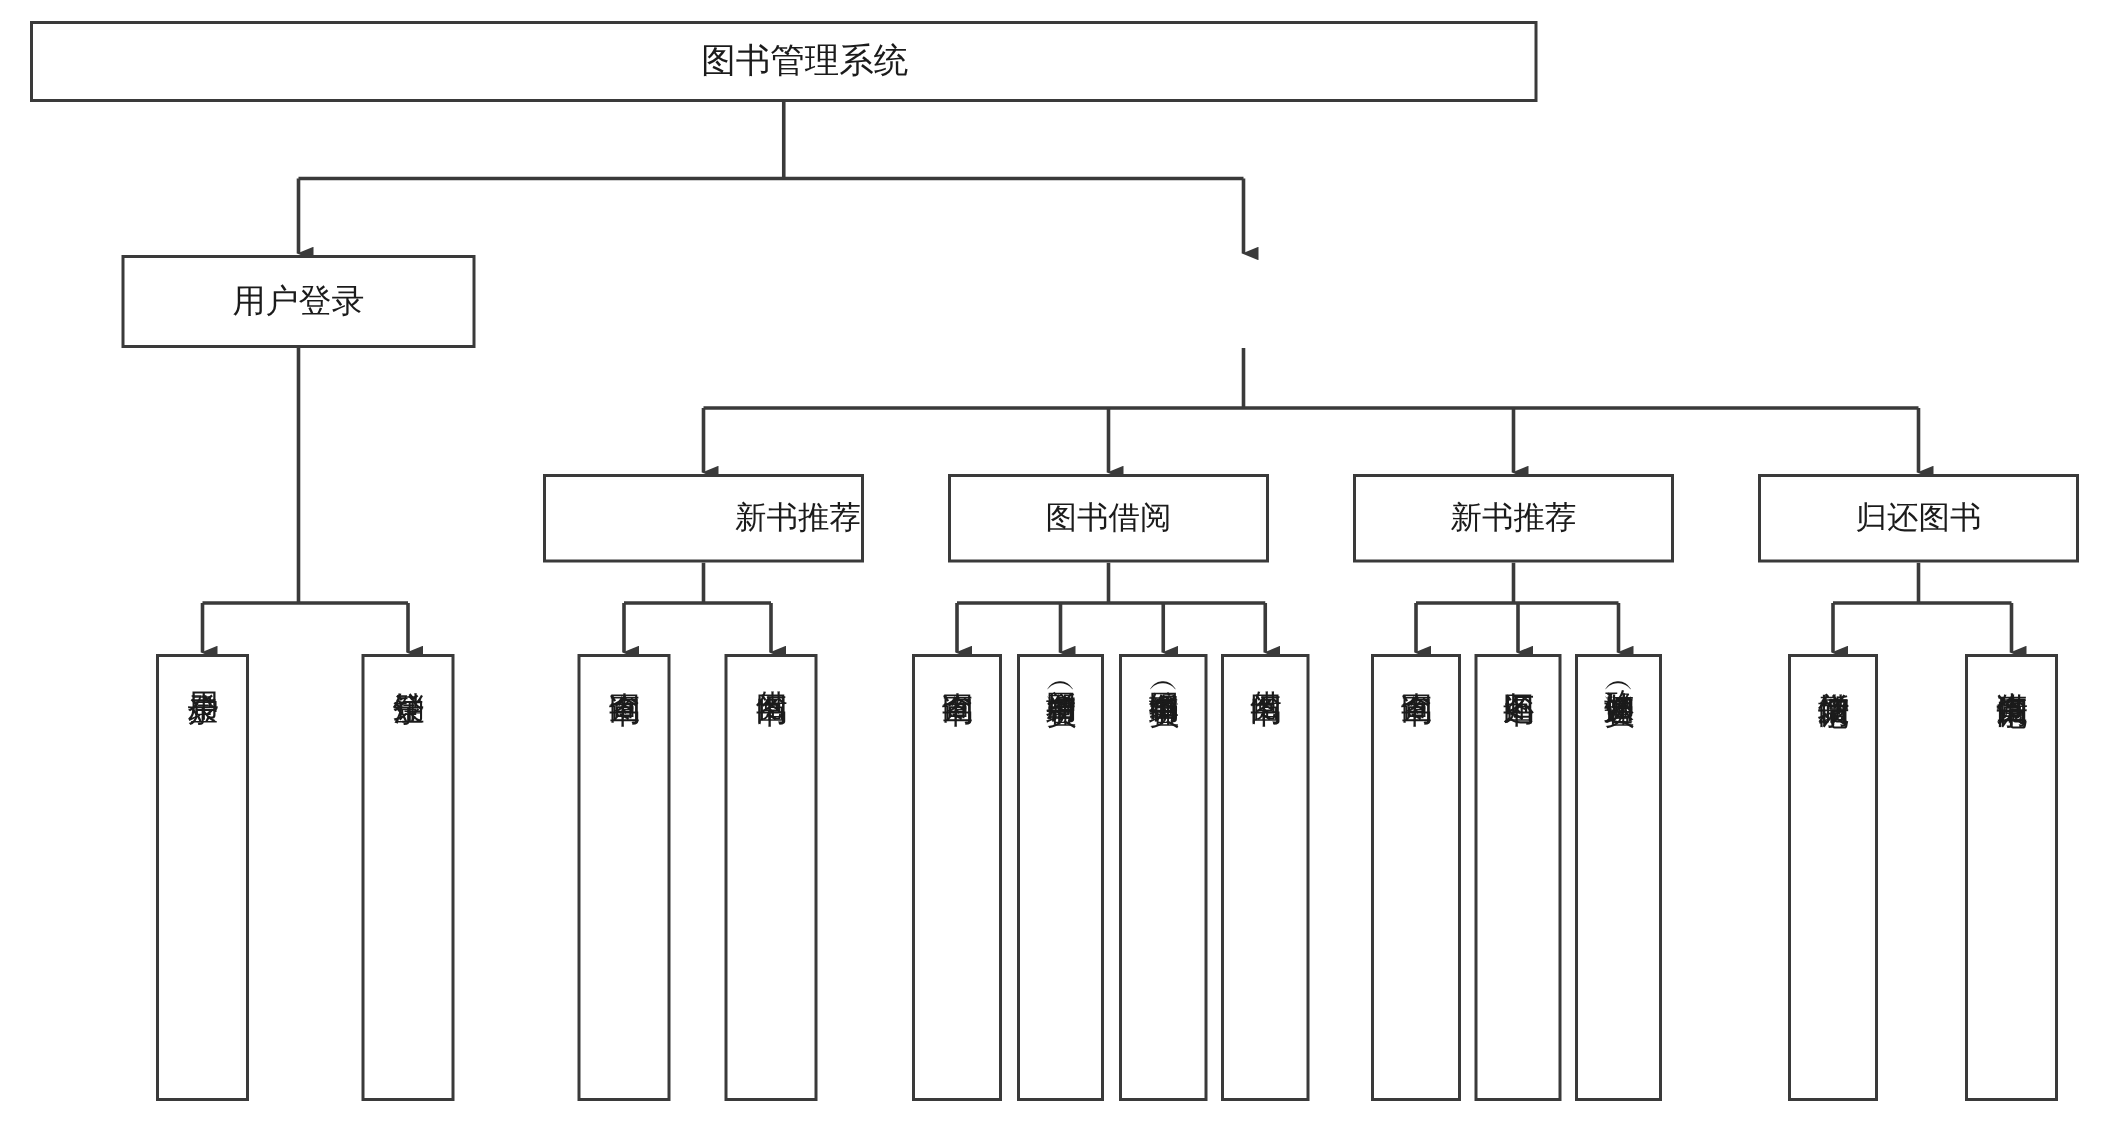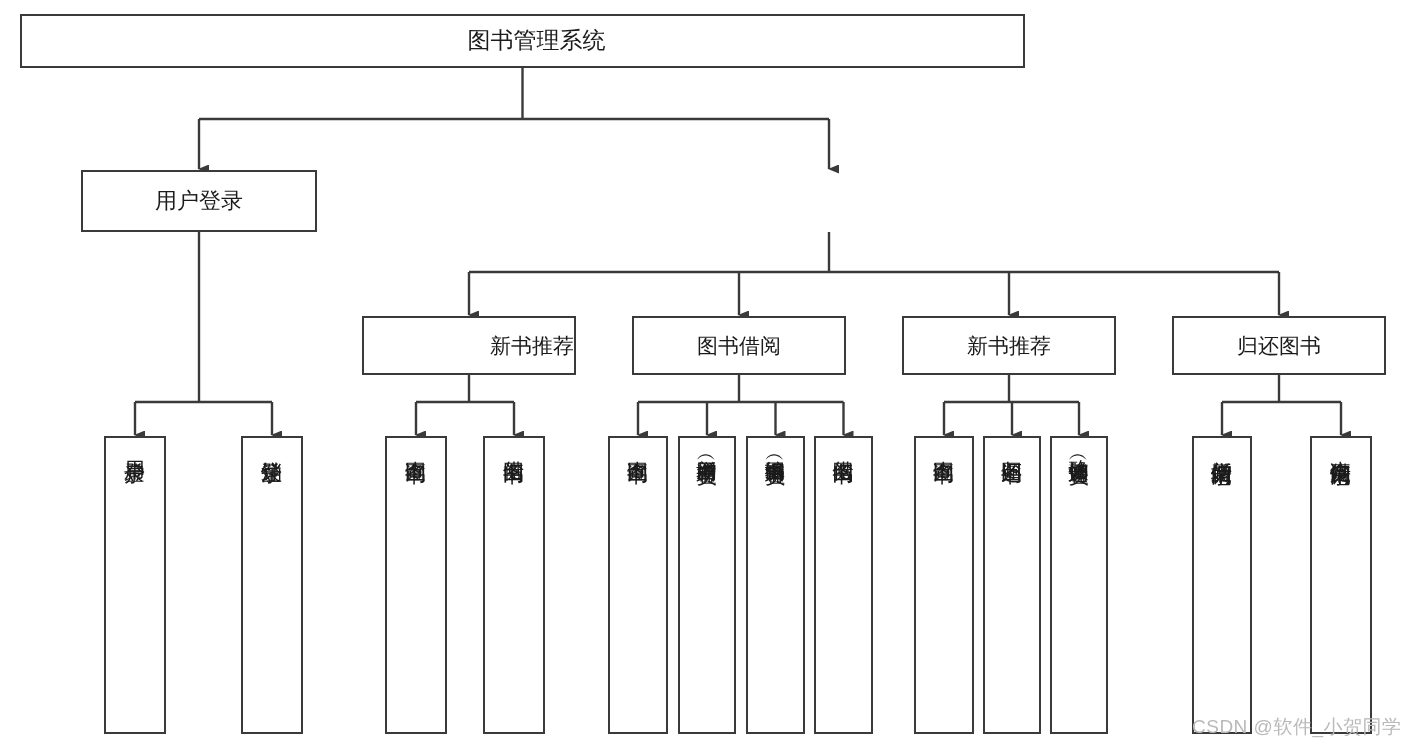--- a/index.html
+++ b/index.html
@@ -173,15 +173,14 @@
   <div class="node-box leaf tall" style="left: 1050px; top: 436px; width: 58px; height: 298px;">
     <span class="node-label">确认归还（管理员）</span>
   </div>
   <div class="node-box leaf" style="left: 1192px; top: 436px; width: 60px; height: 298px;">
     <span class="node-label">新增借阅记录</span>
   </div>
   <div class="node-box leaf" style="left: 1310px; top: 436px; width: 62px; height: 298px;">
     <span class="node-label">查询借阅记录</span>
   </div>
 
-  <div class="watermark">CSDN @软件_小贺同学</div>
 
 </div>
 
 </body></html>

